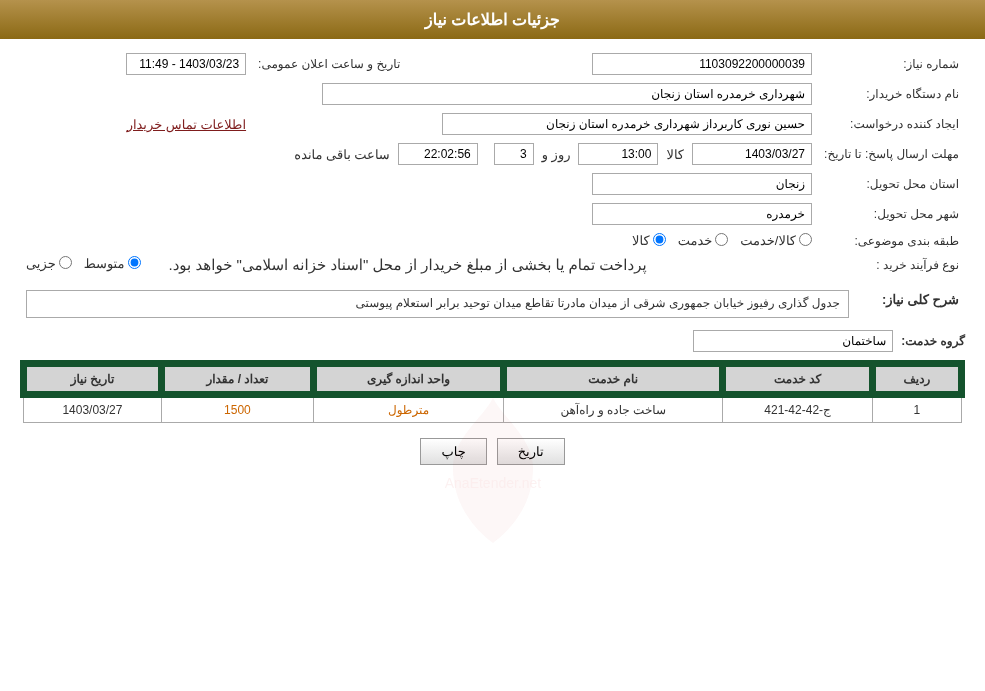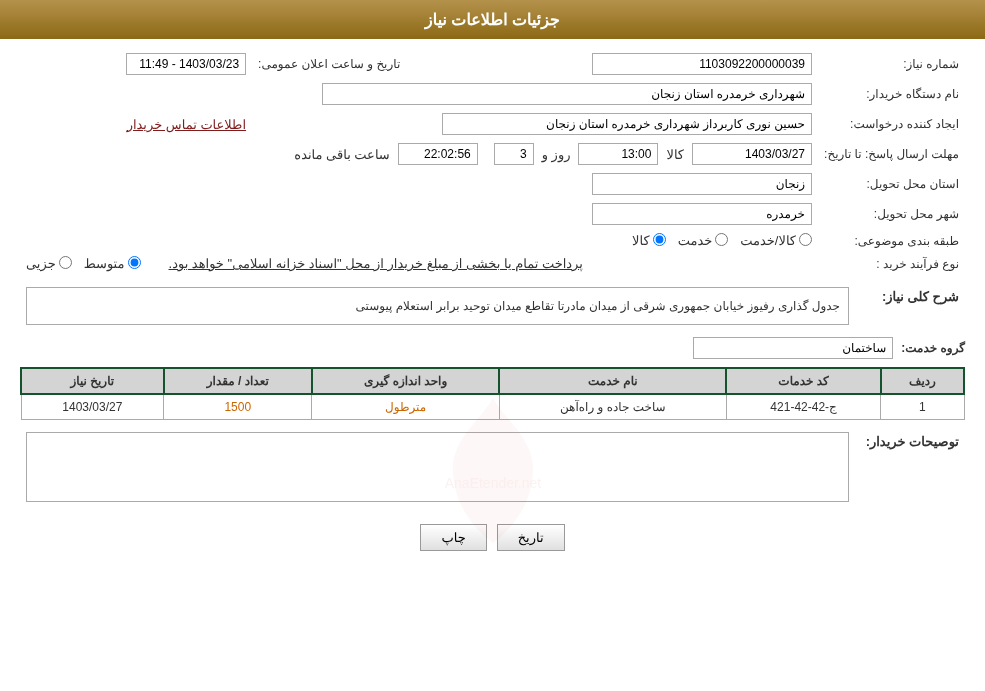--- a/index.html
+++ b/index.html
@@ -78,21 +78,21 @@
       text-decoration: underline;
       cursor: pointer;
     }
     .data-grid {
       width: 100%;
       border-collapse: collapse;
       margin: 8px 0;
     }
     .data-grid th {
       background: #d4d4d4;
-      border: 2px solid #14532d;
+      border: 7px solid #14532d;
       padding: 5px 8px;
       text-align: center;
       font-size: 12px;
       font-weight: bold;
     }
     .data-grid td {
       border: 1px solid #aaa;
       padding: 5px 8px;
       text-align: center;
       font-size: 12px;
@@ -141,27 +141,26 @@
     .watermark {
       position: fixed;
       bottom: 120px;
       left: 50%;
       transform: translateX(-50%);
       opacity: 0.08;
       pointer-events: none;
       z-index: 0;
     }
     .purchase-note {
-      font-size: 13px;
+      font-size: 15px;
       color: #333;
-      text-decoration: underline;
     }
     .desc-box {
       border: 1px solid #aaa;
-      padding: 11px 8px;
+      padding: 5px 8px;
       min-height: 28px;
       font-size: 12px;
       direction: rtl;
       background: #fff;
       width: 100%;
     }
     .section-header {
       display: flex;
       align-items: center;
       background: #e0e0e0;
@@ -310,51 +309,39 @@
 
     <div class="group-label">
       <strong>گروه خدمت:</strong>
       <input class="input-field" style="width: 200px;" type="text" readonly="" value="ساختمان">
     </div>
 
     <table class="data-grid">
       <thead>
         <tr>
           <th>ردیف</th>
-          <th>کد خدمات</th>
+          <th>کد خدمت</th>
           <th>نام خدمت</th>
           <th>واحد اندازه گیری</th>
           <th>تعداد / مقدار</th>
           <th>تاریخ نیاز</th>
         </tr>
       </thead>
       <tbody id="services-tbody">
       <tr>
     <td>1</td>
     <td>ج-42-42-421</td>
     <td>ساخت جاده و راه‌آهن</td>
     <td class="orange-text">مترطول</td>
     <td class="orange-text">1500</td>
     <td>1403/03/27</td>
   </tr>
         </tbody>
     </table>
 
-    <table class="form-table" style="margin-top:8px;">
-      <tbody>
-        <tr>
-          <td style="width:110px; vertical-align:top; text-align:right; padding-top:6px;">
-            <strong>توصیحات خریدار:</strong>
-          </td>
-          <td>
-            <textarea class="textarea-field" style=""></textarea>
-          </td>
-        </tr>
-      </tbody>
-    </table>
 
     <div class="button-row">
       <button class="btn btn-back">تاریخ</button>
       <button class="btn btn-print">چاپ</button>
     </div>
   </div>
 </div>
 
 <div class="watermark">
   <svg width="180" height="180" viewBox="0 0 180 180">

